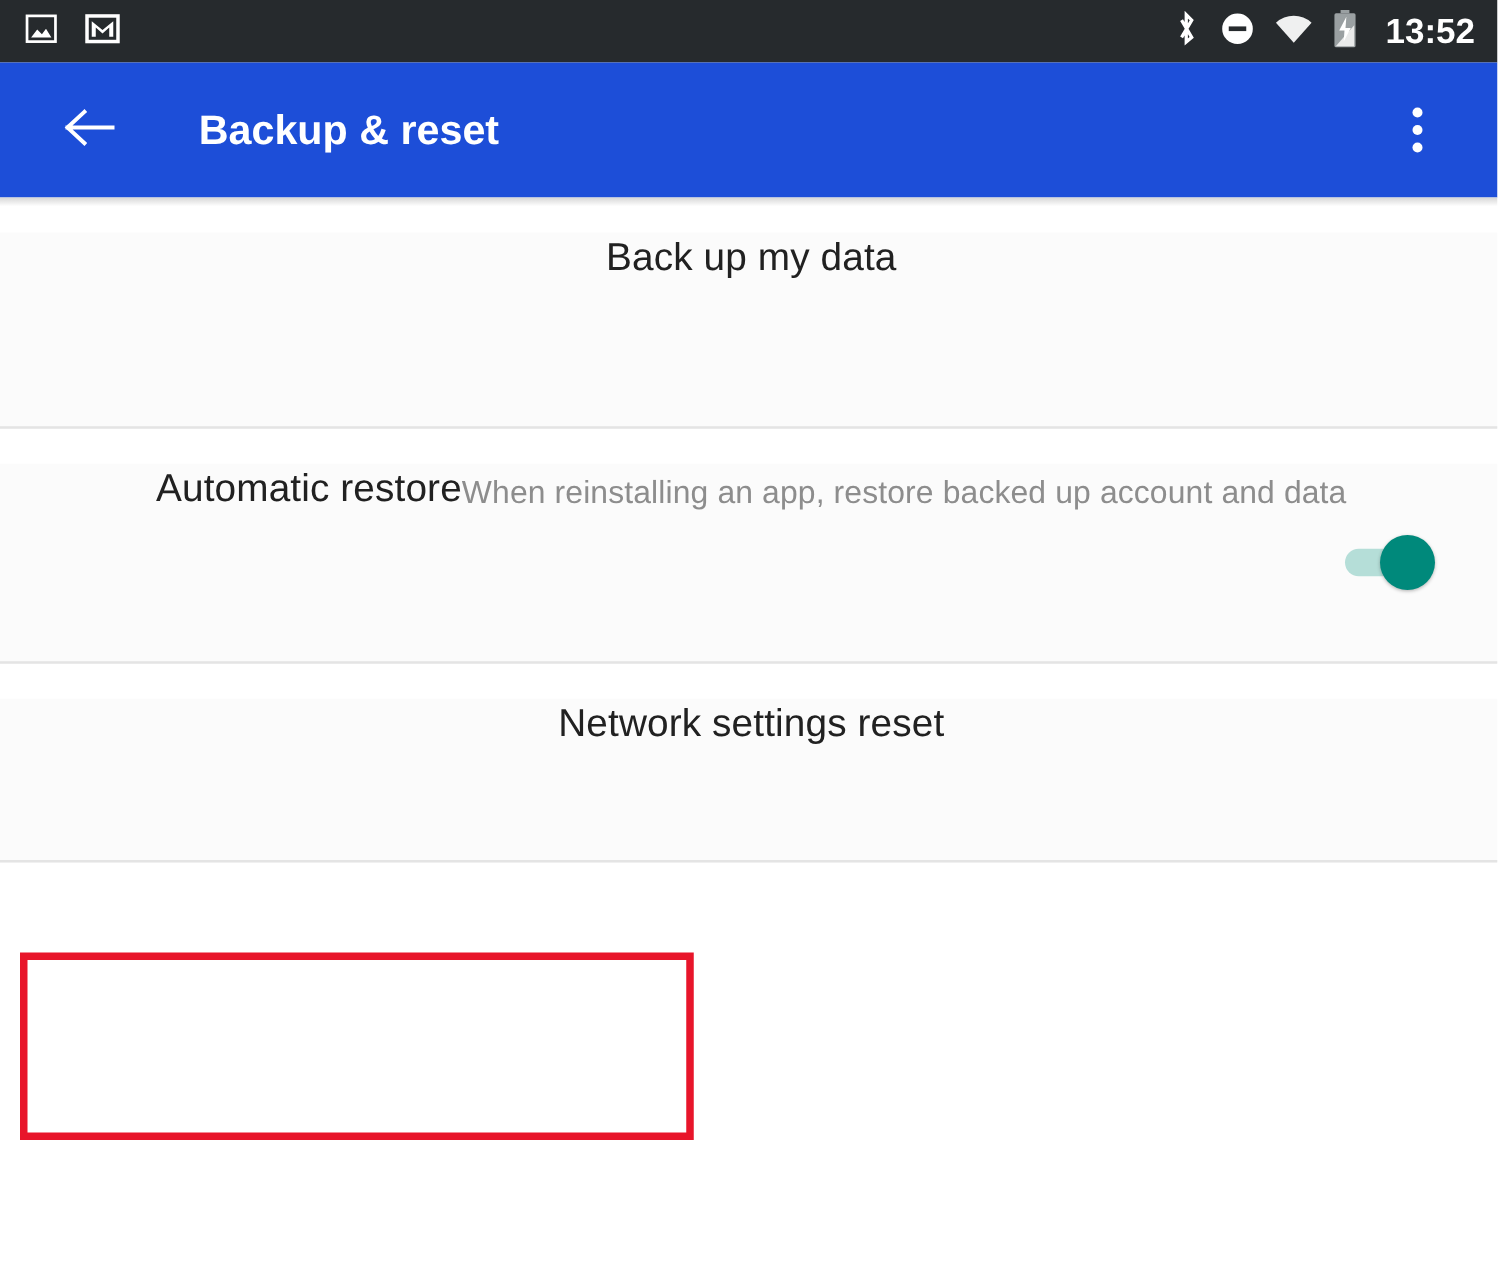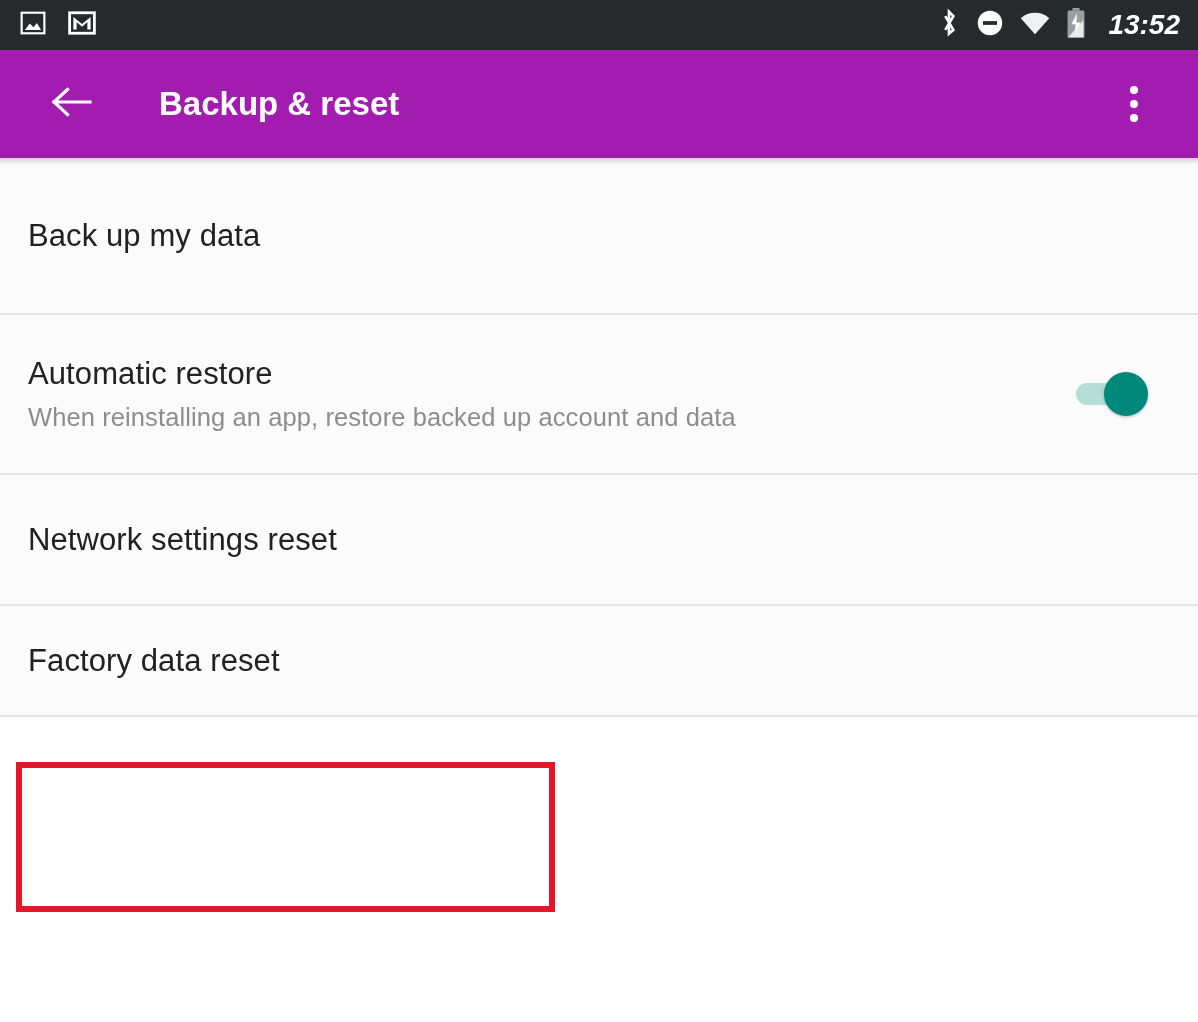--- a/index.html
+++ b/index.html
@@ -38,39 +38,38 @@
     gap: 22px;
   }
   .status-right {
     position: absolute;
     right: 18px;
     top: 0;
     height: 50px;
     display: flex;
     align-items: center;
     gap: 16px;
-    font-style: italic;
   }
   .status-clock {
     color: #ffffff;
     font-size: 28px;
     font-weight: bold;
     letter-spacing: 0px;
     line-height: 50px;
     margin-left: 6px;
   }
   .sicon { display: block; }
 
   
   .app-bar {
     position: absolute;
     top: 50px; left: 0;
     width: 1198px;
     height: 108px;
-    background: #a21caf;
+    background: #1d4ed8;
   }
   .app-bar-shadow {
     position: absolute;
     top: 158px; left: 0;
     width: 1198px;
     height: 7px;
     background: linear-gradient(to bottom, rgba(0,0,0,0.16), rgba(0,0,0,0));
     z-index: 3;
     pointer-events: none;
   }
@@ -124,22 +123,22 @@
   }
   .list-item {
     position: relative;
     box-sizing: border-box;
     width: 1198px;
     background: #fbfbfb;
     border-bottom: 2px solid #e4e4e4;
     padding-left: 28px;
     padding-right: 24px;
     display: flex;
-    flex-direction: column;
     justify-content: center;
+    margin-top: 28px;
   }
   .li-two  { height: 157px; }
   .li-two-b{ height: 166px; }
   .li-auto { height: 160px; }
   .li-one  { height: 131px; }
   .li-one-b{ height: 111px; }
 
   .li-title {
     font-size: 31px;
     color: #212121;
@@ -307,23 +306,20 @@
       <div class="switch">
         <div class="switch-track"></div>
         <div class="switch-thumb"></div>
       </div>
     </div>
 
     <div class="list-item li-one">
       <div class="li-title">Network settings reset</div>
     </div>
 
-    <div class="list-item li-one-b">
-      <div class="li-title">Factory data reset</div>
-    </div>
 
   </div>
 
   <div class="spacer-area"></div>
 
   <div class="annotation-box"></div>
 
 </div>
 
 </body></html>

